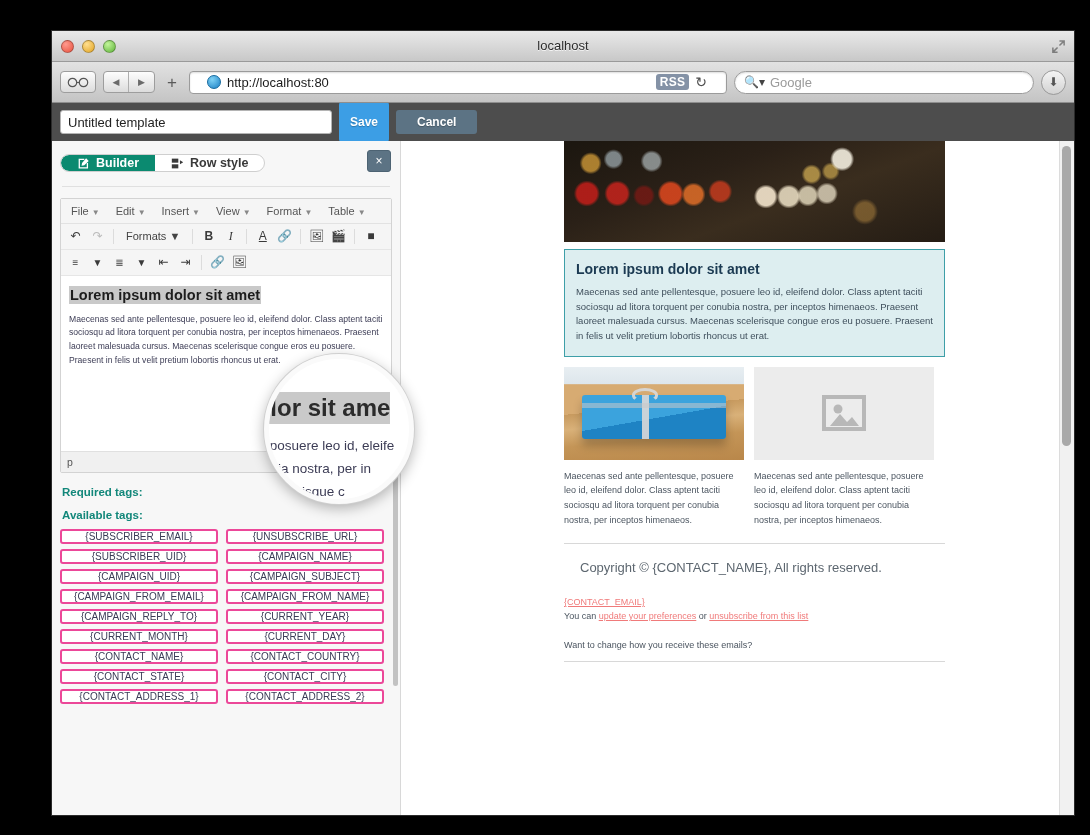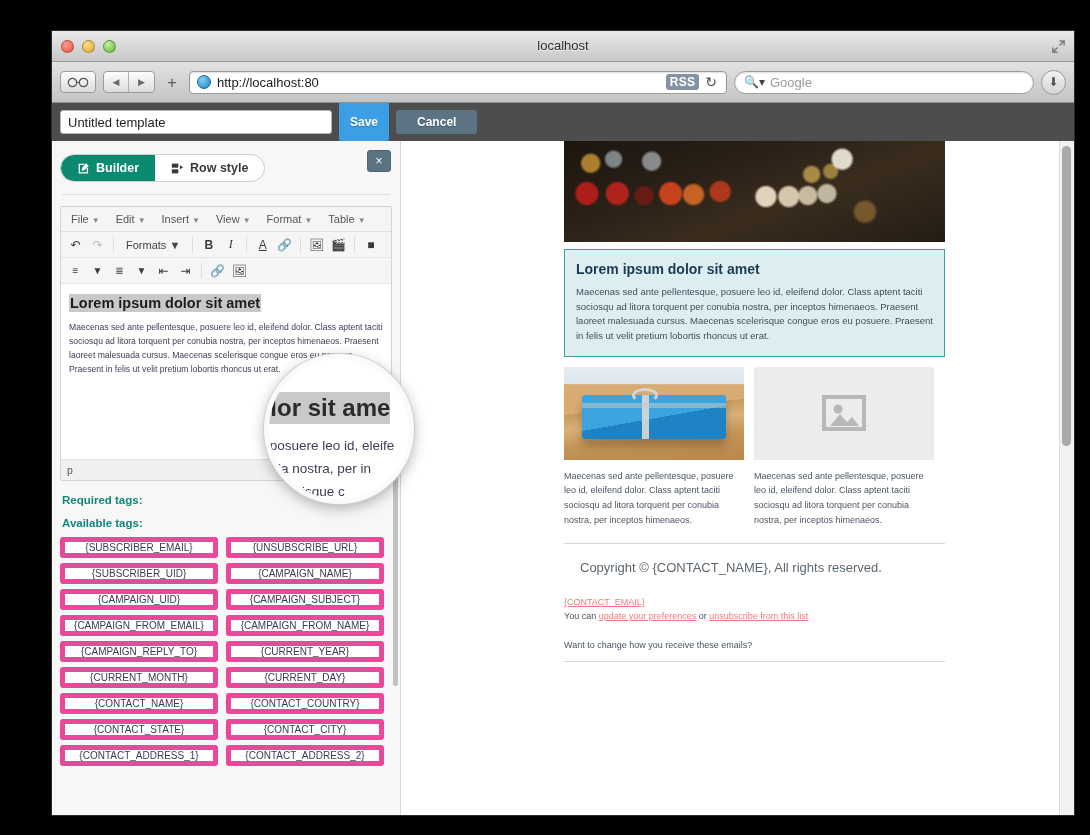--- a/index.html
+++ b/index.html
@@ -69,21 +69,21 @@
     font-size: 9px; color: #6a6a6a;
   }
   .tb-nav .half:first-child { border-right: 1px solid #aeaeae; }
   .tb-plus { font-size: 17px; color: #5a5a5a; padding: 0 5px; line-height: 1; }
   .urlbar {
     flex: 1; height: 23px;
     background: #fff;
     border: 1px solid #9b9b9b;
     border-radius: 4px;
     display: flex; align-items: center;
-    padding: 0 7px; gap: 6px;
+    padding: 0 17px; gap: 6px;
     box-shadow: inset 0 1px 2px rgba(0,0,0,0.14);
   }
   .globe {
     width: 14px; height: 14px; border-radius: 50%;
     background: radial-gradient(circle at 35% 30%, #7fd2f5, #1b7fc4);
     border: 1px solid #156a9f; flex: none;
   }
   .url-text { font-size: 13px; color: #1b1b1b; flex: 1; }
   .rss-badge {
     background: #8492a6; color: #fff; font-size: 12px; font-weight: bold;
@@ -147,21 +147,21 @@
     width: 349px; height: 100%;
     background: #f7f7f7;
     border-right: 1px solid #d8d8d8;
     overflow: hidden;
   }
   .bp-inner { padding: 13px 8px 0 8px; }
 
   .tabset {
     display: inline-flex;
     border: 1px solid #cfcfcf; border-radius: 15px;
-    background: #fff; overflow: hidden; height: 28px;
+    background: #fff; overflow: hidden; height: 18px;
   }
   .tab {
     display: flex; align-items: center; gap: 6px;
     padding: 0 16px; font-size: 12.5px; font-weight: bold; color: #3a3a3a;
   }
   .tab.active { background: #0b8a70; color: #fff; border-radius: 14px 0 0 14px; }
   .tab svg { display: block; }
 
   .close-x {
     position: absolute; right: 9px; top: 9px;
@@ -221,21 +221,21 @@
     font-size: 11.5px; font-weight: bold; color: #12877a;
     margin: 13px 0 0 2px;
   }
   .tag-head.second { margin-top: 11px; }
 
   .tag-grid {
     display: grid; grid-template-columns: 1fr 1fr;
     gap: 5px 8px; margin-top: 8px; padding-right: 8px;
   }
   .tag-chip {
-    border: 5px solid #ec4899; border-radius: 3px; background: #fff;
+    border: 2px solid #ec4899; border-radius: 3px; background: #fff;
     font-size: 10px; color: #3a3a55; text-align: center;
     padding: 0 2px;
   }
 
   
   .bp-scroll {
     position: absolute; right: 2px; top: 330px;
     width: 5px; height: 215px;
     background: #c2c2c2; border-radius: 3px;
   }

